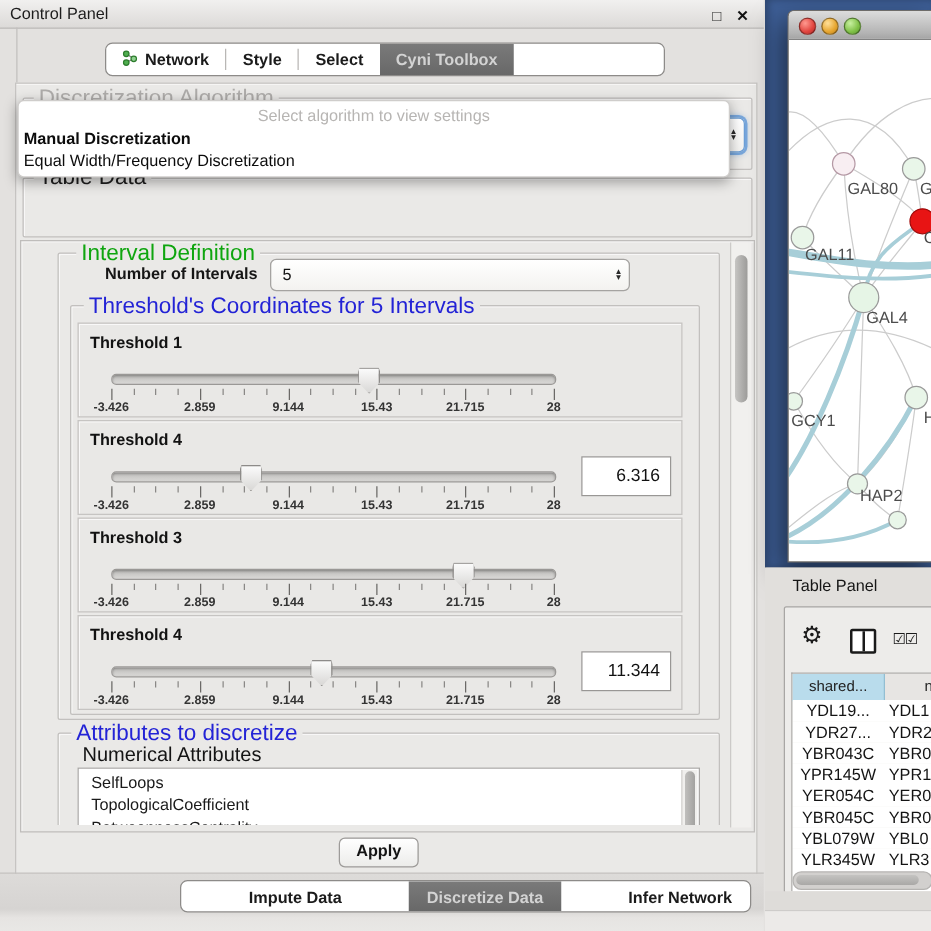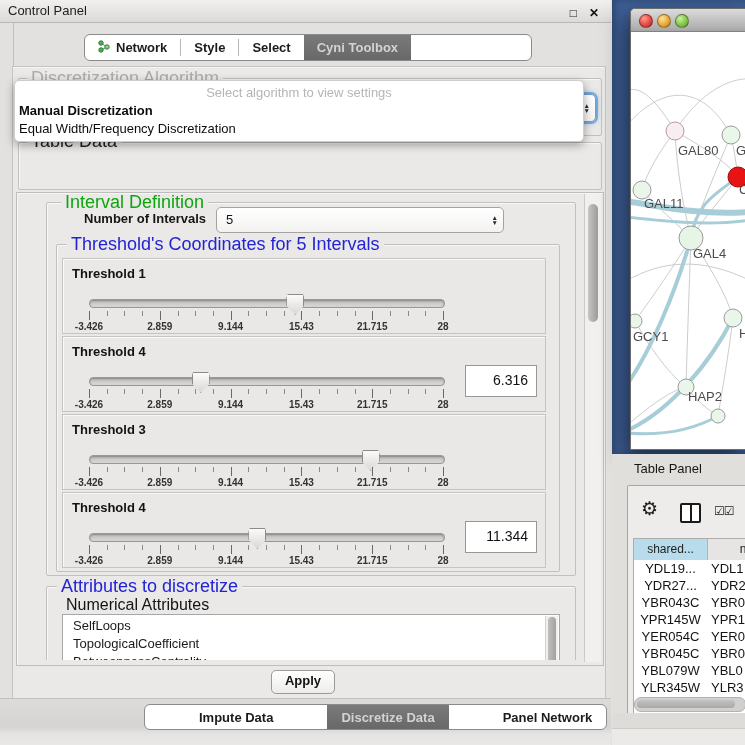--- a/index.html
+++ b/index.html
@@ -386,21 +386,21 @@
 
   <div id="bottom-bar" class="abs">
     <div id="bottom-tabs" class="abs">
       <div class="seg">
         <span>Impute Data</span>
       </div>
       <div class="seg sel">
         <span>Discretize Data</span>
       </div>
       <div class="seg">
-        <span>Panel Network</span>
+        <span>Infer Network</span>
       </div>
     </div>
   </div>
 </div>
 
 <div id="desktop" class="abs"></div>
 
 <div id="net-window" class="abs">
   <div id="net-titlebar">
     <span class="light" id="light-red"></span>

